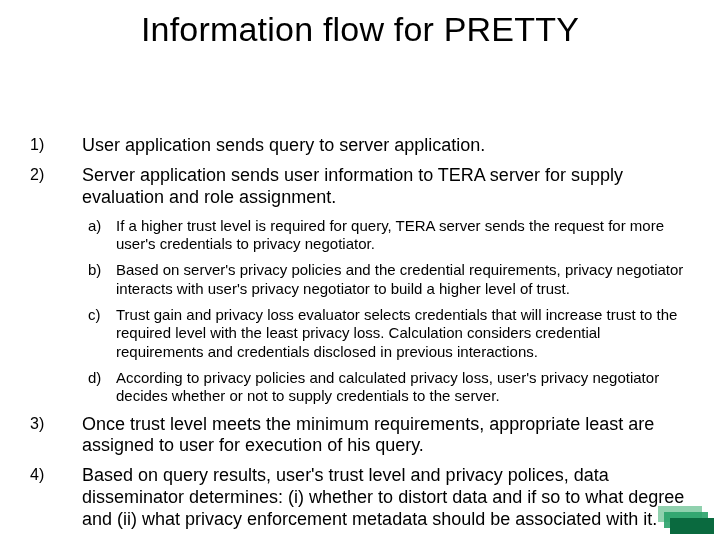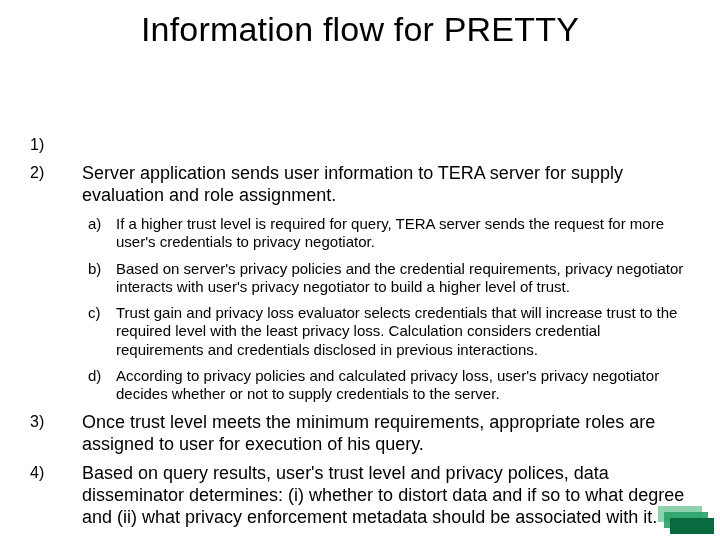--- a/index.html
+++ b/index.html
@@ -77,20 +77,21 @@
 </head>
 <body>
 
 <div class="slide">
   <div class="title">Information flow for PRETTY</div>
 
   <div class="content">
 
     <div class="row">
       <div class="marker-main">1)</div>
+      <div class="text-main">User application sends query to server application.</div>
     </div>
 
     <div class="row">
       <div class="marker-main">2)</div>
       <div class="text-main">Server application sends user information to TERA server for supply evaluation and role assignment.</div>
     </div>
 
     <div class="subrow">
       <div class="marker">a)</div>
       <div class="text-sub">If a higher trust level is required for query, TERA server sends the request for more user's credentials to privacy negotiator.</div>
@@ -103,21 +104,21 @@
       <div class="marker">c)</div>
       <div class="text-sub">Trust gain and privacy loss evaluator selects credentials that will increase trust to the required level with the least privacy loss. Calculation considers credential requirements and credentials disclosed in previous interactions.</div>
     </div>
     <div class="subrow">
       <div class="marker">d)</div>
       <div class="text-sub">According to privacy policies and calculated privacy loss, user's privacy negotiator decides whether or not to supply credentials to the server.</div>
     </div>
 
     <div class="row">
       <div class="marker-main">3)</div>
-      <div class="text-main">Once trust level meets the minimum requirements, appropriate roles are assigned to user for execution of his query.</div>
+      <div class="text-main">Once trust level meets the minimum requirements, appropriate least are assigned to user for execution of his query.</div>
     </div>
 
     <div class="row">
       <div class="marker-main">4)</div>
       <div class="text-main">Based on query results, user's trust level and privacy polices, data disseminator determines: (i) whether to distort data and if so to what degree and (ii) what privacy enforcement metadata should be associated with it.</div>
     </div>
 
   </div>
 
   <div class="decor">

